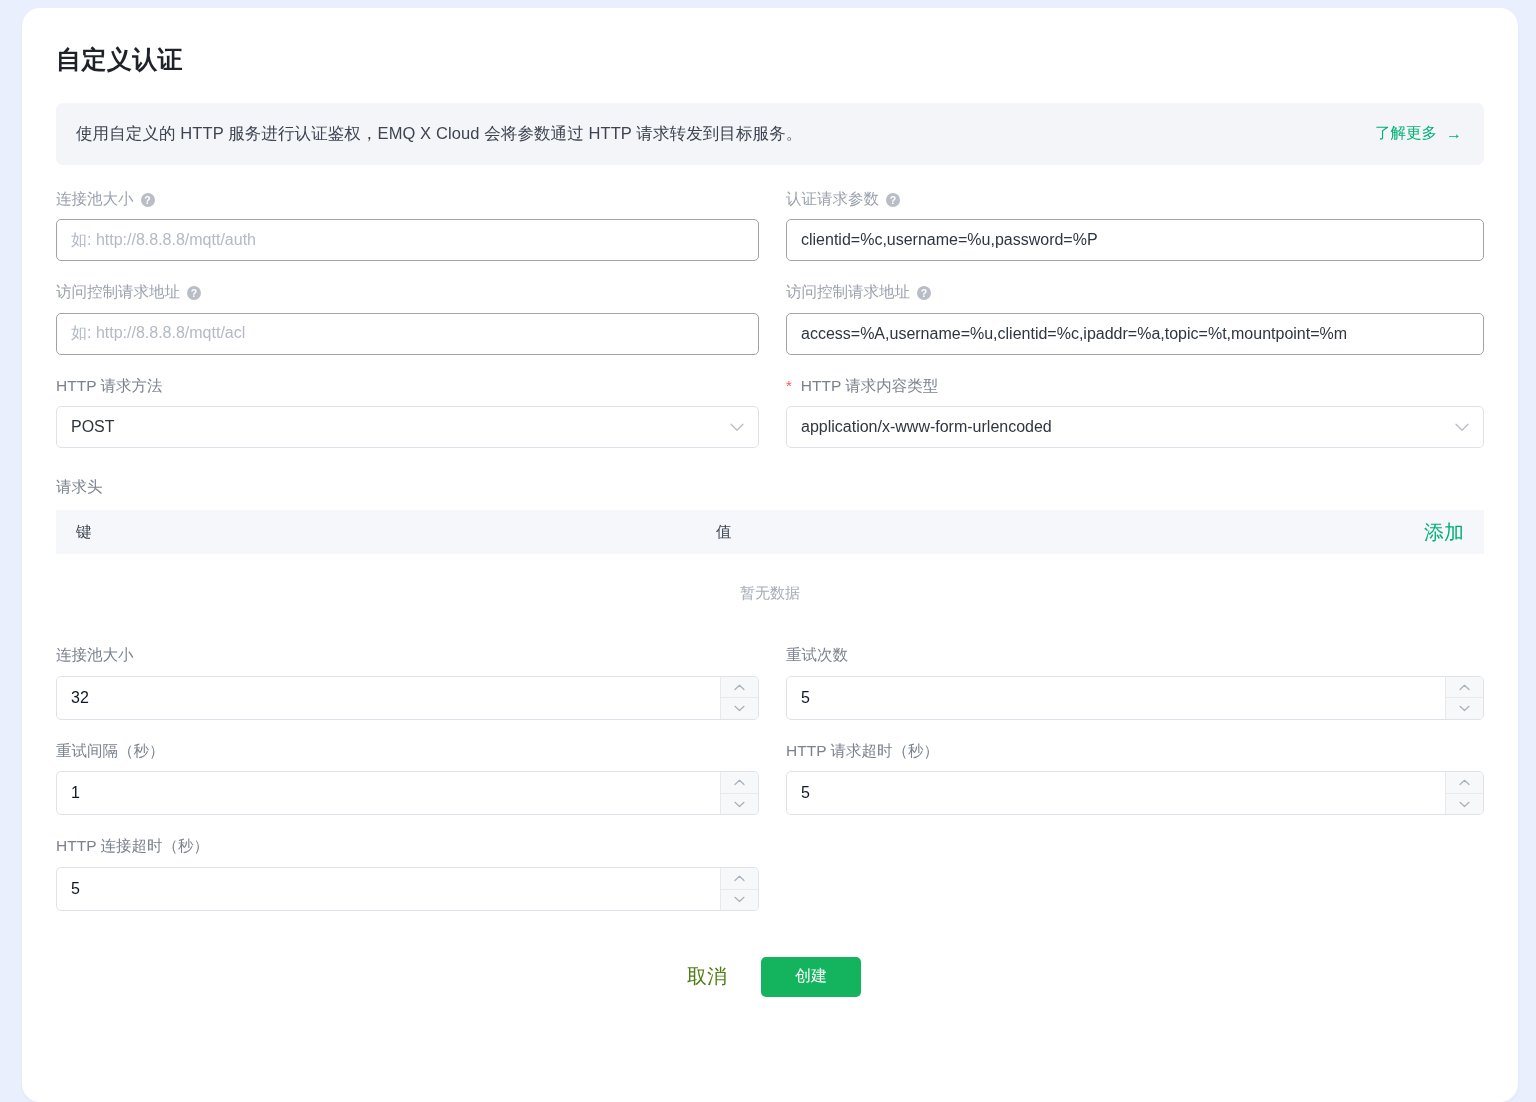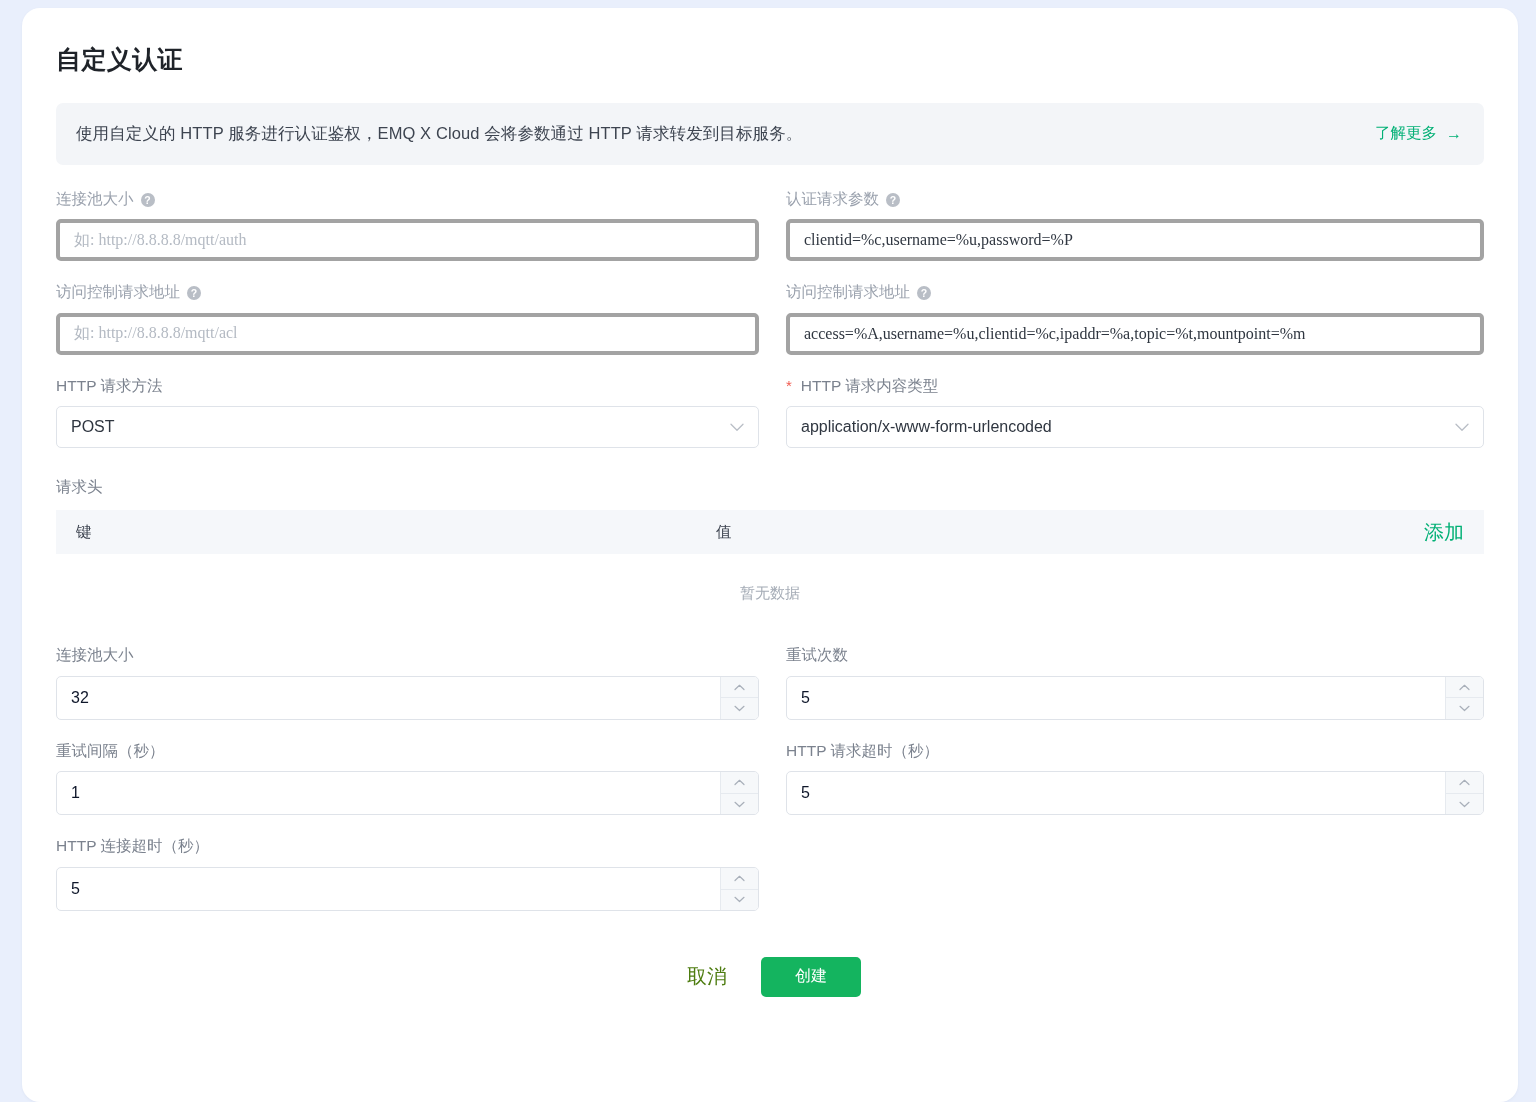--- a/index.html
+++ b/index.html
@@ -98,31 +98,30 @@
     line-height: 14px;
     text-align: center;
     font-weight: bold;
     cursor: pointer;
     position: relative;
     top: 1px;
   }
 
   .inp {
     height: 42px;
-    border: 4px solid #a3a3a3;
+    border: 1px solid #a3a3a3;
     border-radius: 5px;
     background: #fff;
     display: flex;
     align-items: center;
     padding: 0 14px;
     font-size: 16px;
     color: #2f3640;
     overflow: hidden;
     white-space: nowrap;
-    font-family: Liberation Serif, serif;
   }
   .inp.ph { color: #b4bac3; }
 
   .select {
     height: 42px;
     border: 1px solid #dfe3e9;
     border-radius: 5px;
     background: #fff;
     display: flex;
     align-items: center;

